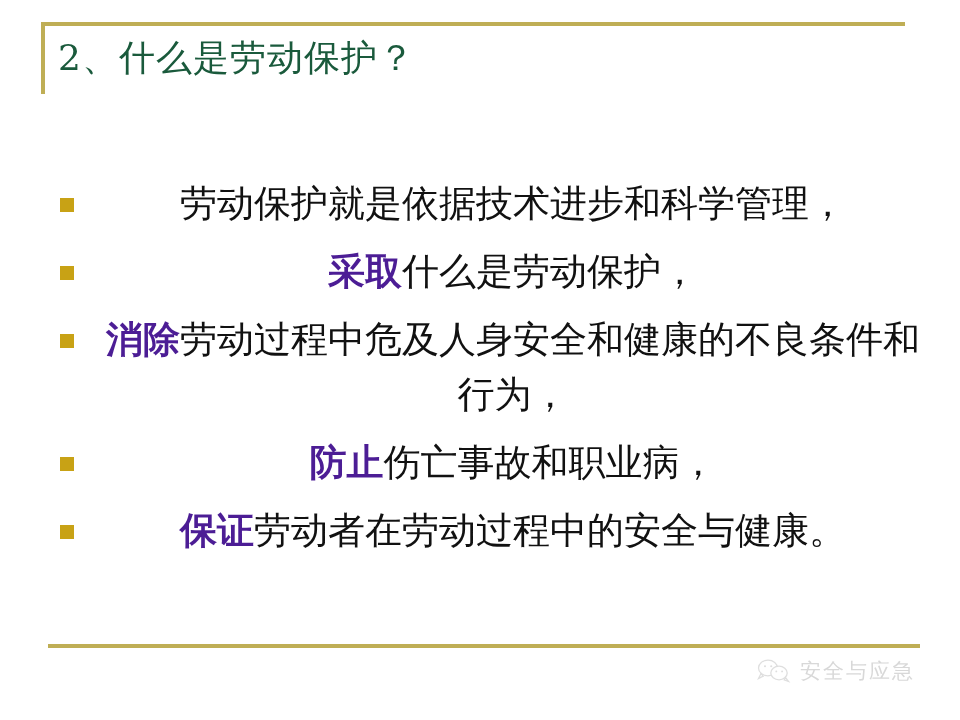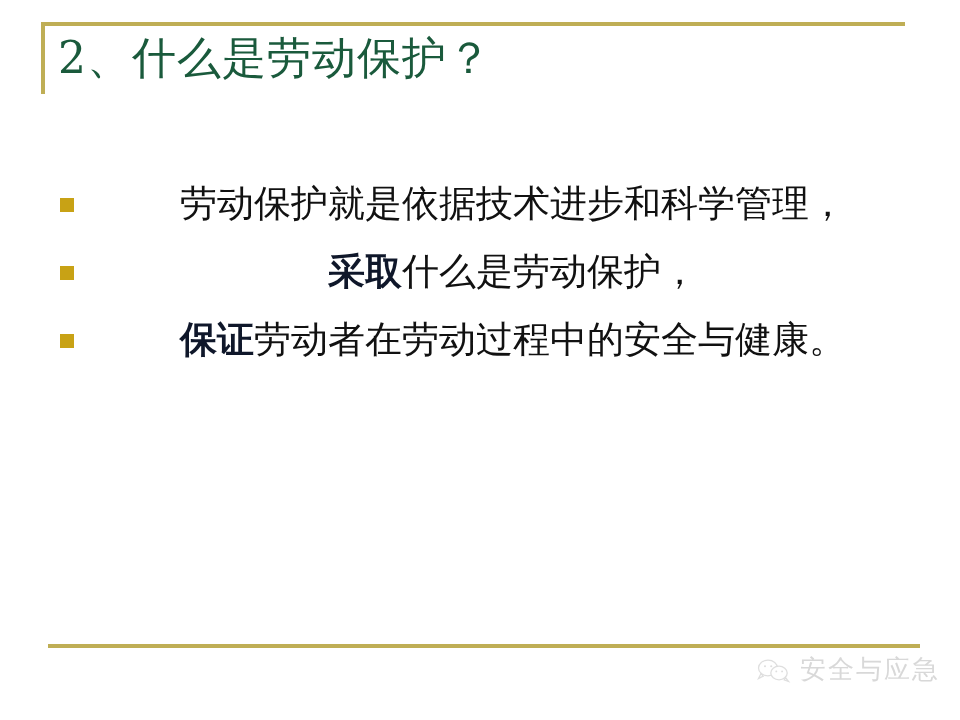--- a/index.html
+++ b/index.html
@@ -44,21 +44,21 @@
     height: 4px;
     background: #bfae55;
   }
 
   
   .title {
     position: absolute;
     left: 58px;
     top: 24px;
     color: #1a5a3c;
-    font-size: 44px;
+    font-size: 36px;
     line-height: 68px;
     letter-spacing: 1px;
     white-space: nowrap;
     font-family: "DejaVu Serif", "Liberation Serif", serif;
   }
 
   
   .body {
     position: absolute;
     left: 52px;
@@ -83,21 +83,21 @@
   .bullet-marker {
     position: absolute;
     left: 8px;
     top: 22px;
     width: 14px;
     height: 14px;
     background: #c8a215;
   }
 
   .emph {
-    color: #0f172a;
+    color: #4c1d95;
     font-weight: 700;
   }
 
   .rest { color: #111111; }
 
   
   .watermark {
     position: absolute;
     left: 757px;
     top: 658px;
@@ -107,24 +107,24 @@
     opacity: 0.55;
     user-select: none;
   }
   .watermark-icon {
     width: 34px;
     height: 26px;
     display: block;
   }
   .watermark-text {
     color: #b9b9b9;
-    font-size: 26px;
+    font-size: 21px;
     line-height: 26px;
     letter-spacing: 2px;
-    font-family: Liberation Mono, monospace;
+    font-family: Liberation Sans, sans-serif;
   }
 </style>
 </head>
 <body>
 
 <div id="slide">
 
   <div class="rule-top"></div>
   <div class="rule-left"></div>
 
@@ -135,21 +135,29 @@
     <div class="bullet-row">
       <span class="bullet-marker"></span>
       <span class="emph"></span><span class="rest">劳动保护就是依据技术进步和科学管理，</span>
     </div>
 
     <div class="bullet-row">
       <span class="bullet-marker"></span>
       <span class="emph">采取</span><span class="rest">什么是劳动保护，</span>
     </div>
 
+    <div class="bullet-row">
+      <span class="bullet-marker"></span>
+      <span class="emph">消除</span><span class="rest">劳动过程中危及人身安全和健康的不良条件和行为，</span>
+    </div>
 
+    <div class="bullet-row">
+      <span class="bullet-marker"></span>
+      <span class="emph">防止</span><span class="rest">伤亡事故和职业病，</span>
+    </div>
 
     <div class="bullet-row">
       <span class="bullet-marker"></span>
       <span class="emph">保证</span><span class="rest">劳动者在劳动过程中的安全与健康。</span>
     </div>
 
   </div>
 
   <div class="rule-bottom"></div>
 

